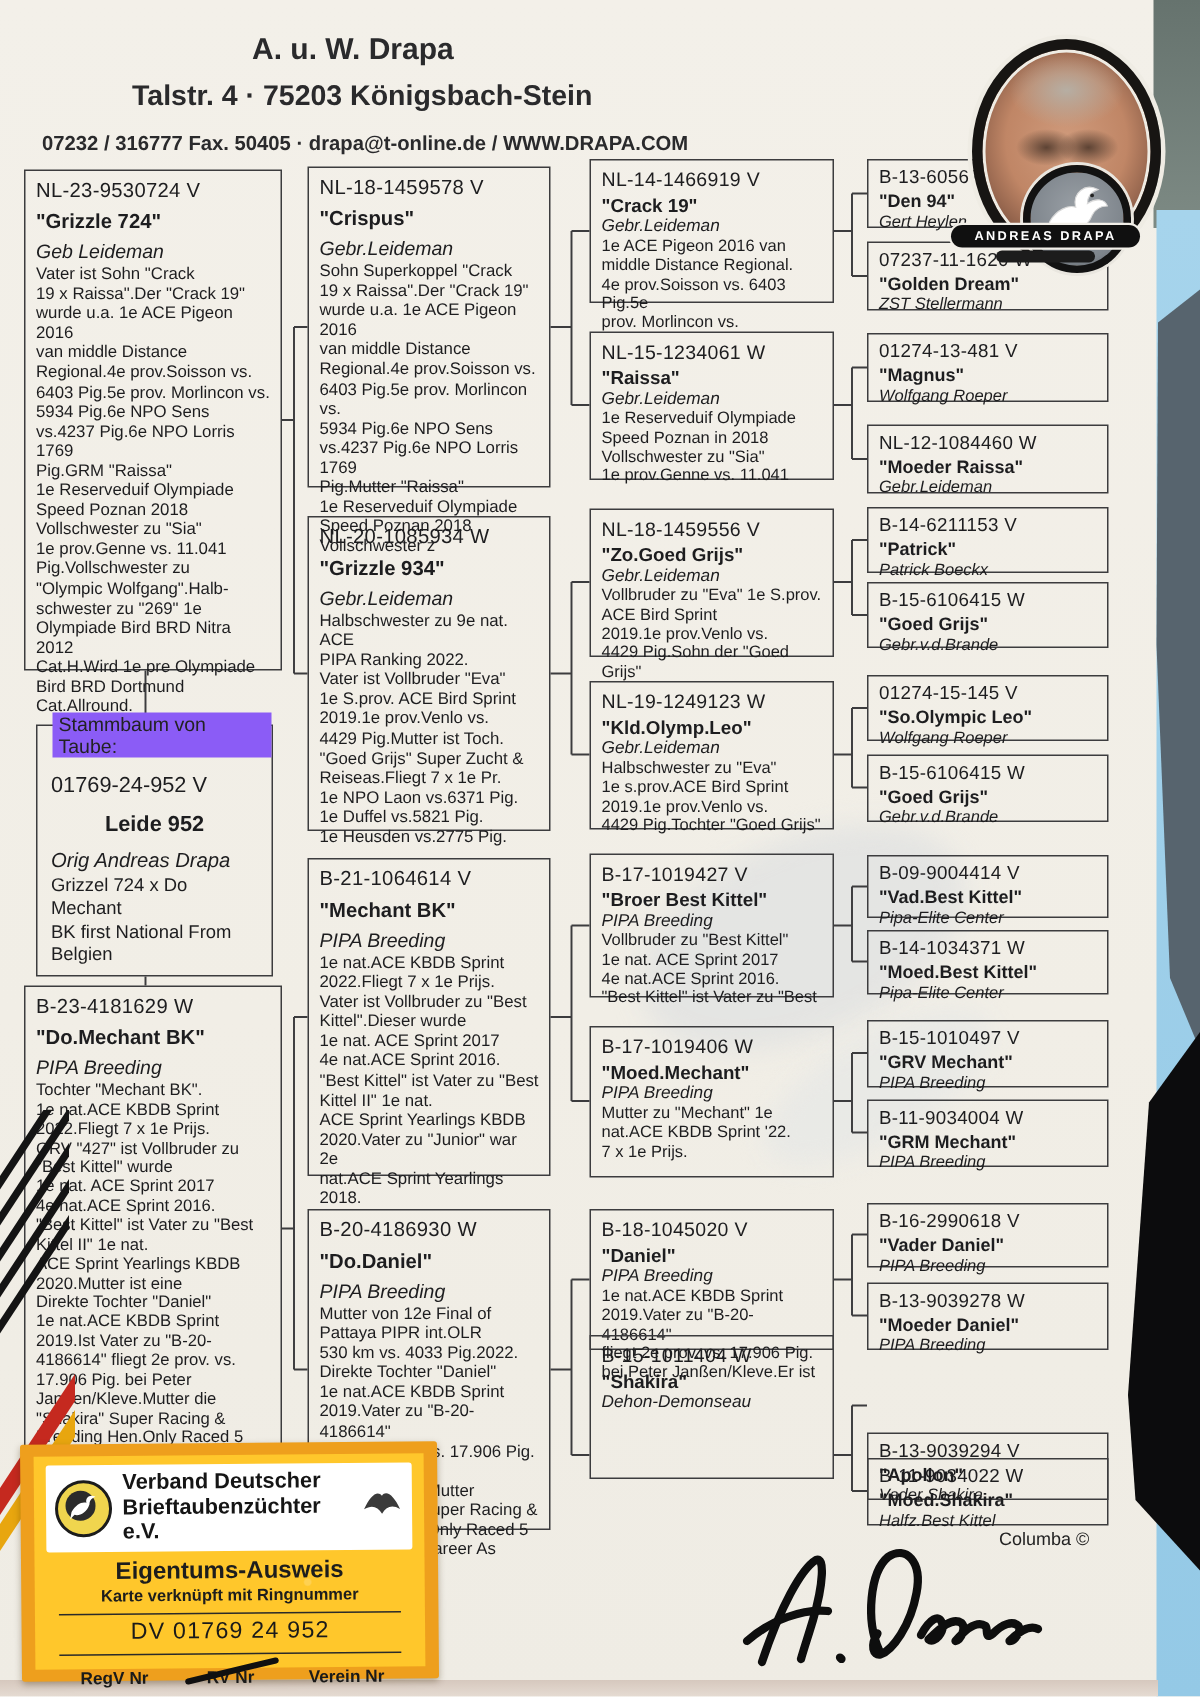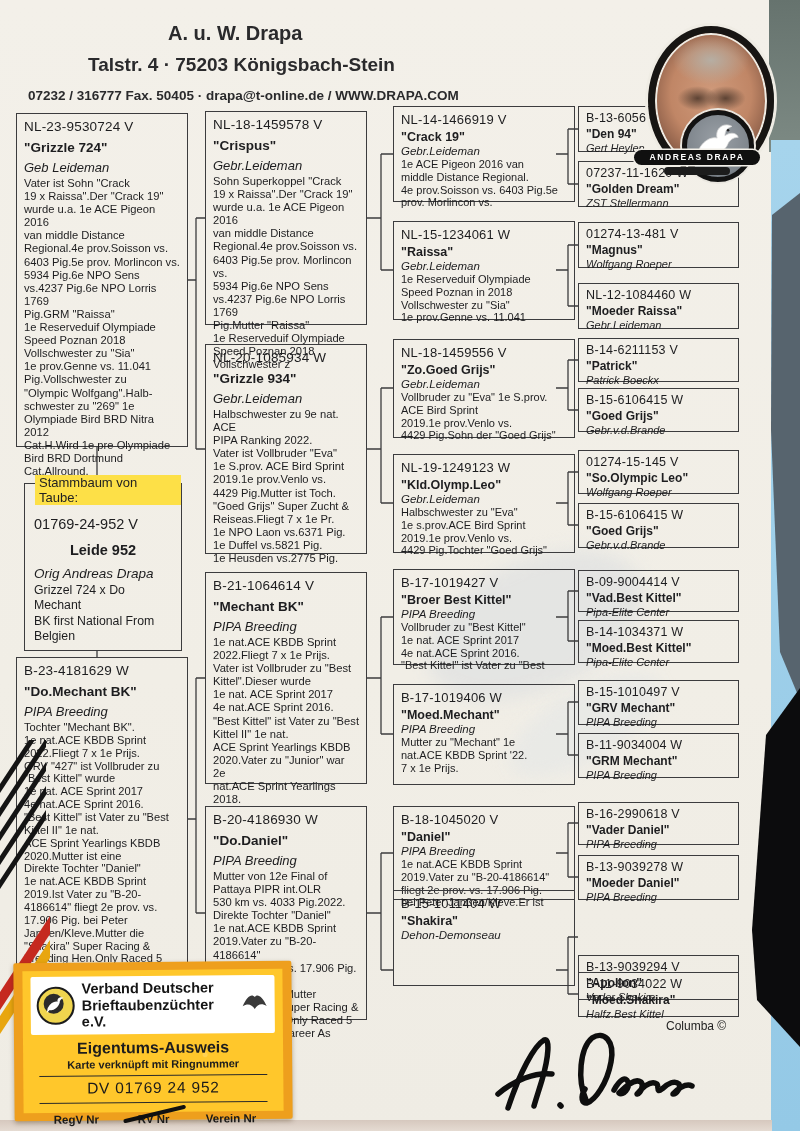--- a/index.html
+++ b/index.html
@@ -37,38 +37,38 @@
   .dove-badge svg{position:absolute;left:2px;top:4px;}
   .dove-banner{position:absolute;left:634px;top:150px;width:126px;height:15px;background:#101010;border-radius:8px;
     box-shadow:0 0 0 1.5px #f2efe8;color:#fff;font-size:8.5px;font-weight:bold;letter-spacing:1.6px;
     text-align:center;line-height:15px;z-index:8;}
   .dove-substrip{position:absolute;left:664px;top:167px;width:66px;height:8px;background:#1c1c1c;border-radius:4px;z-index:8;}
 
   
   .box{position:absolute;border:1.5px solid #3c3c3e;padding:5px 7px;box-sizing:border-box;background:transparent;z-index:3;}
   .c1{left:16px;width:172px;}
   .c2{left:205px;width:162px;}
-  .c3{left:393px;width:182px;}
+  .c3{left:393px;width:163px;}
   .c4{left:578px;width:161px;}
   .ring{font-size:13.5px;letter-spacing:.2px;margin-bottom:6px;}
   .bname{font-size:13.5px;font-weight:bold;margin-bottom:5px;}
   .breeder{font-size:13px;font-style:italic;margin-bottom:2px;}
   .btext{font-size:11.2px;line-height:1.17;white-space:pre-line;}
   .c3 .ring{font-size:13px;margin-bottom:3px;}
   .c3 .bname{font-size:12.5px;margin-bottom:1px;}
   .c3 .breeder{font-size:11.5px;margin-bottom:1px;}
   .c3 .btext{font-size:11px;line-height:1.16;}
   .c4{padding:4px 7px;}
   .c4 .ring{font-size:12.5px;margin-bottom:3px;}
   .c4 .bname{font-size:12px;margin-bottom:1px;line-height:1.1;}
   .c4 .breeder{font-size:11px;margin-bottom:0;line-height:1.1;}
 
   
   .stammbaum{position:absolute;left:24px;top:483px;width:158px;height:168px;border:1.5px solid #3c3c3e;z-index:3;box-sizing:border-box;padding:6px 9px;}
-  .fs-legend{position:absolute;top:-9px;left:10px;background:#fde047;padding:0 4px;font-size:13px;color:#222;}
+  .fs-legend{position:absolute;top:-9px;left:10px;background:#8b5cf6;padding:0 4px;font-size:13px;color:#222;}
   .sb-ring{font-size:14.5px;margin-top:26px;margin-bottom:10px;}
   .sb-name{font-size:14.5px;font-weight:bold;margin-bottom:8px;text-align:center;}
   .sb-orig{font-size:13.5px;font-style:italic;margin-bottom:2px;}
   .sb-note{font-size:12.3px;line-height:1.25;}
 
   
   .connectors{position:absolute;left:0;top:0;width:800px;height:1131px;z-index:2;pointer-events:none;}
 
   
   .ribbon{position:absolute;left:0;top:740px;width:60px;height:300px;z-index:4;pointer-events:none;}

